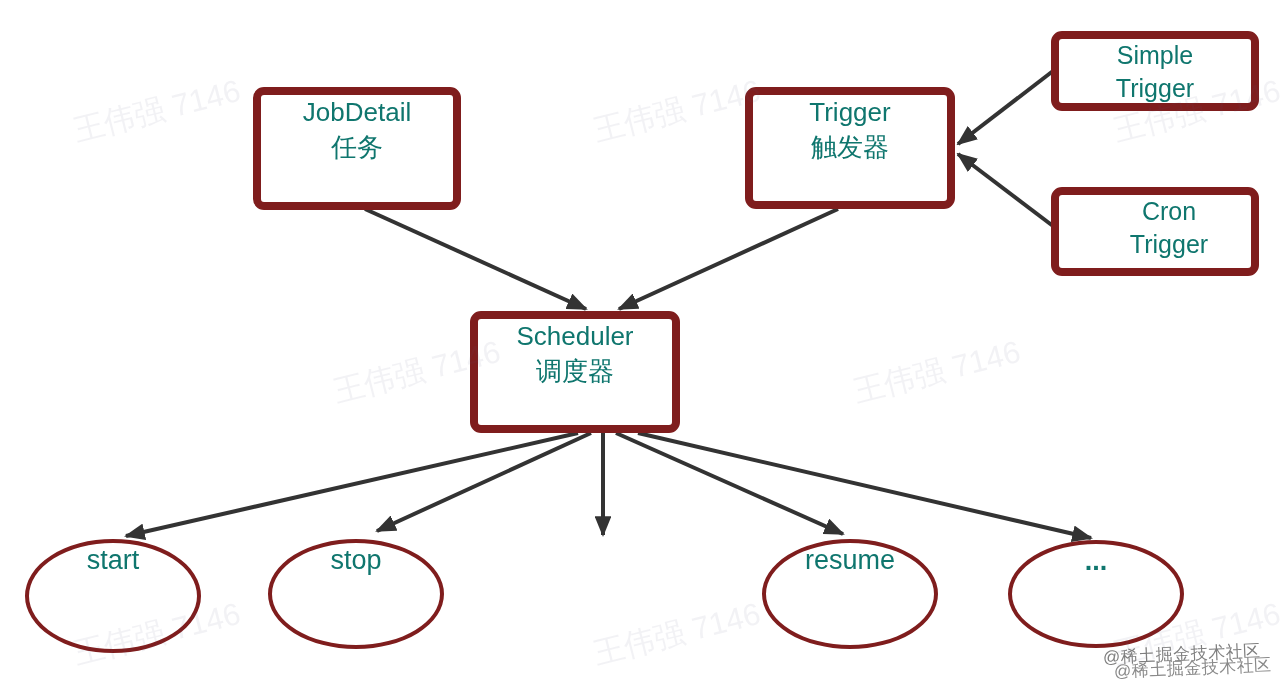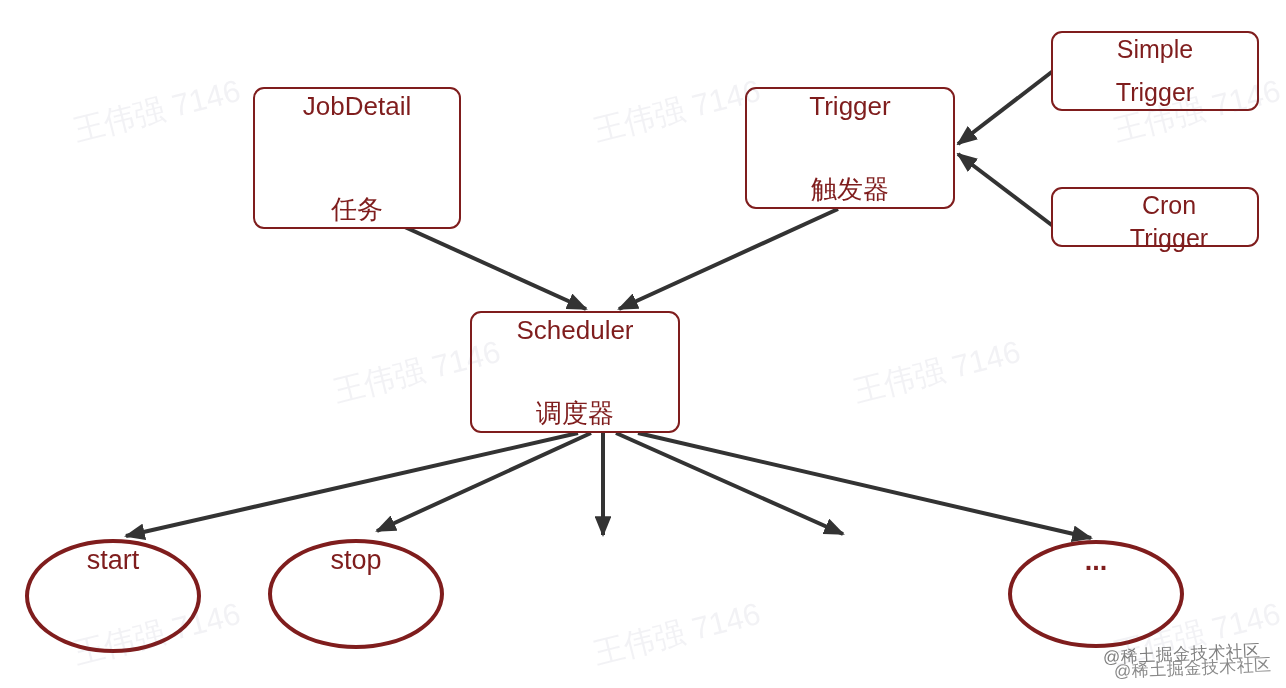--- a/index.html
+++ b/index.html
@@ -3,23 +3,23 @@
 <meta charset="utf-8">
 <style>
   html,body{margin:0;padding:0;background:#ffffff;}
   .stage{
     position:relative;width:1286px;height:688px;background:#ffffff;
     overflow:hidden;font-family:"Liberation Sans",sans-serif;
   }
   .edges{position:absolute;left:0;top:0;z-index:1;}
   .node{
     position:absolute;box-sizing:border-box;background:#ffffff;
-    border:2px solid #7f1d1d;display:flex;flex-direction:column;
-    align-items:center;justify-content:space-between;z-index:2;
-    color:#7f1d1d;font-size:26px;line-height:35px;text-align:center;
+    border:8px solid #7f1d1d;display:flex;flex-direction:column;
+    align-items:center;justify-content:flex-start;z-index:2;
+    color:#0f766e;font-size:26px;line-height:35px;text-align:center;
   }
   .box{border-radius:11px;}
   .ellipse{border-radius:50%;border-width:4px;font-size:27px;}
   .watermark{
     position:absolute;z-index:5;font-size:31px;font-weight:500;
     color:rgba(90,90,130,0.08);white-space:nowrap;
     transform:translate(-50%,-50%) rotate(-14deg);pointer-events:none;
   }
   .credit{
     position:absolute;z-index:6;font-size:17px;white-space:nowrap;
@@ -45,54 +45,57 @@
       <line x1="1053" y1="71" x2="958" y2="144" marker-end="url(#arrow)"></line>
       <line x1="1053" y1="226" x2="958" y2="154" marker-end="url(#arrow)"></line>
       <line x1="578" y1="433" x2="126" y2="536" marker-end="url(#arrow)"></line>
       <line x1="591" y1="433" x2="377" y2="531" marker-end="url(#arrow)"></line>
       <line x1="603" y1="433" x2="603" y2="535" marker-end="url(#arrow)"></line>
       <line x1="616" y1="433" x2="843" y2="534" marker-end="url(#arrow)"></line>
       <line x1="638" y1="433" x2="1091" y2="538" marker-end="url(#arrow)"></line>
     </g>
   </svg>
 
-  <div class="node box" style="left:253px;top:87px;width:208px;height:142px;">
+  <div class="node box" style="left:253px;top:87px;width:208px;height:123px;">
     <div>JobDetail</div>
     <div>任务</div>
   </div>
 
   <div class="node box" style="left:745px;top:87px;width:210px;height:122px;">
     <div>Trigger</div>
     <div>触发器</div>
   </div>
 
   <div class="node box" style="left:1051px;top:31px;width:208px;height:80px;font-size:25px;line-height:33px;">
     <div>Simple</div>
     <div>Trigger</div>
   </div>
 
-  <div class="node box" style="left:1051px;top:187px;width:208px;height:60px;font-size:25px;line-height:33px;padding-left:28px;">
+  <div class="node box" style="left:1051px;top:187px;width:208px;height:89px;font-size:25px;line-height:33px;padding-left:28px;">
     <div>Cron</div>
     <div>Trigger</div>
   </div>
 
   <div class="node box" style="left:470px;top:311px;width:210px;height:122px;">
     <div>Scheduler</div>
     <div>调度器</div>
   </div>
 
   <div class="node ellipse" style="left:25px;top:539px;width:176px;height:114px;">
     <div>start</div>
   </div>
 
   <div class="node ellipse" style="left:268px;top:539px;width:176px;height:110px;">
     <div>stop</div>
   </div>
 
 
+  <div class="node ellipse" style="left:762px;top:539px;width:176px;height:110px;">
+    <div>resume</div>
+  </div>
 
   <div class="node ellipse" style="left:1008px;top:540px;width:176px;height:108px;font-weight:bold;">
     <div>...</div>
   </div>
 
   <div class="watermark" style="left:157px;top:111px;">王伟强 7146</div>
   <div class="watermark" style="left:677px;top:111px;">王伟强 7146</div>
   <div class="watermark" style="left:1197px;top:111px;">王伟强 7146</div>
   <div class="watermark" style="left:417px;top:372px;">王伟强 7146</div>
   <div class="watermark" style="left:937px;top:372px;">王伟强 7146</div>

